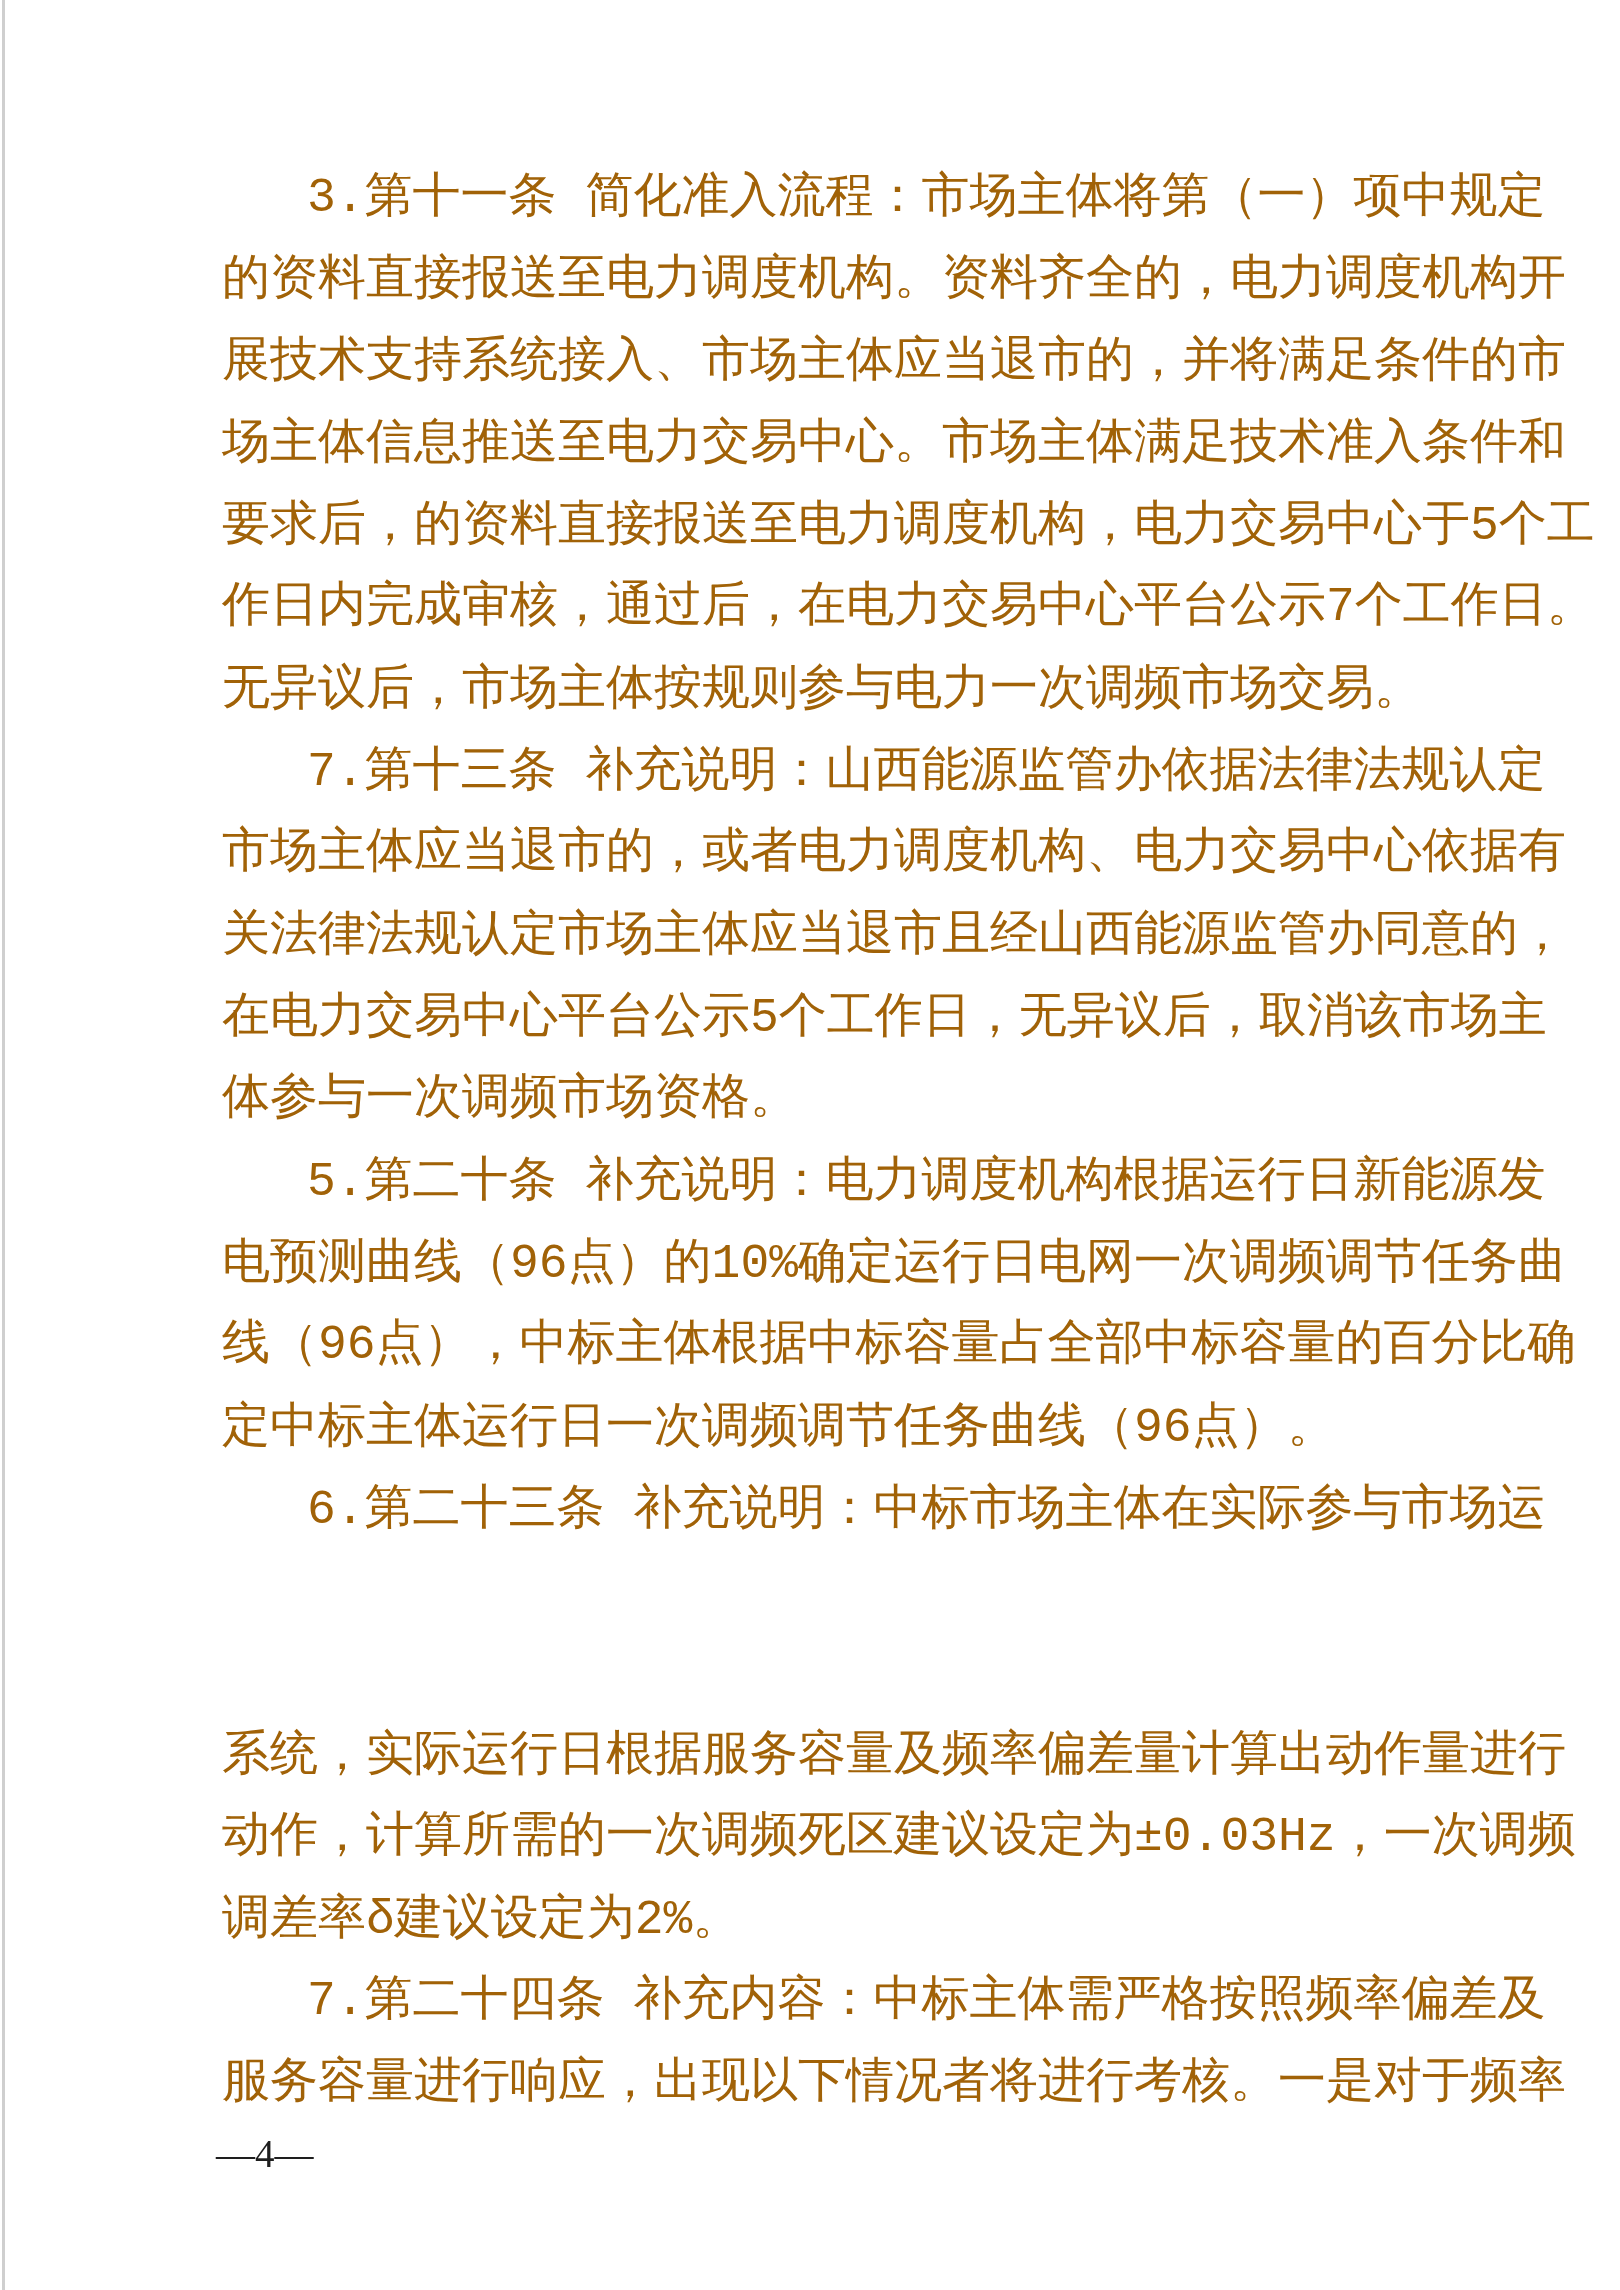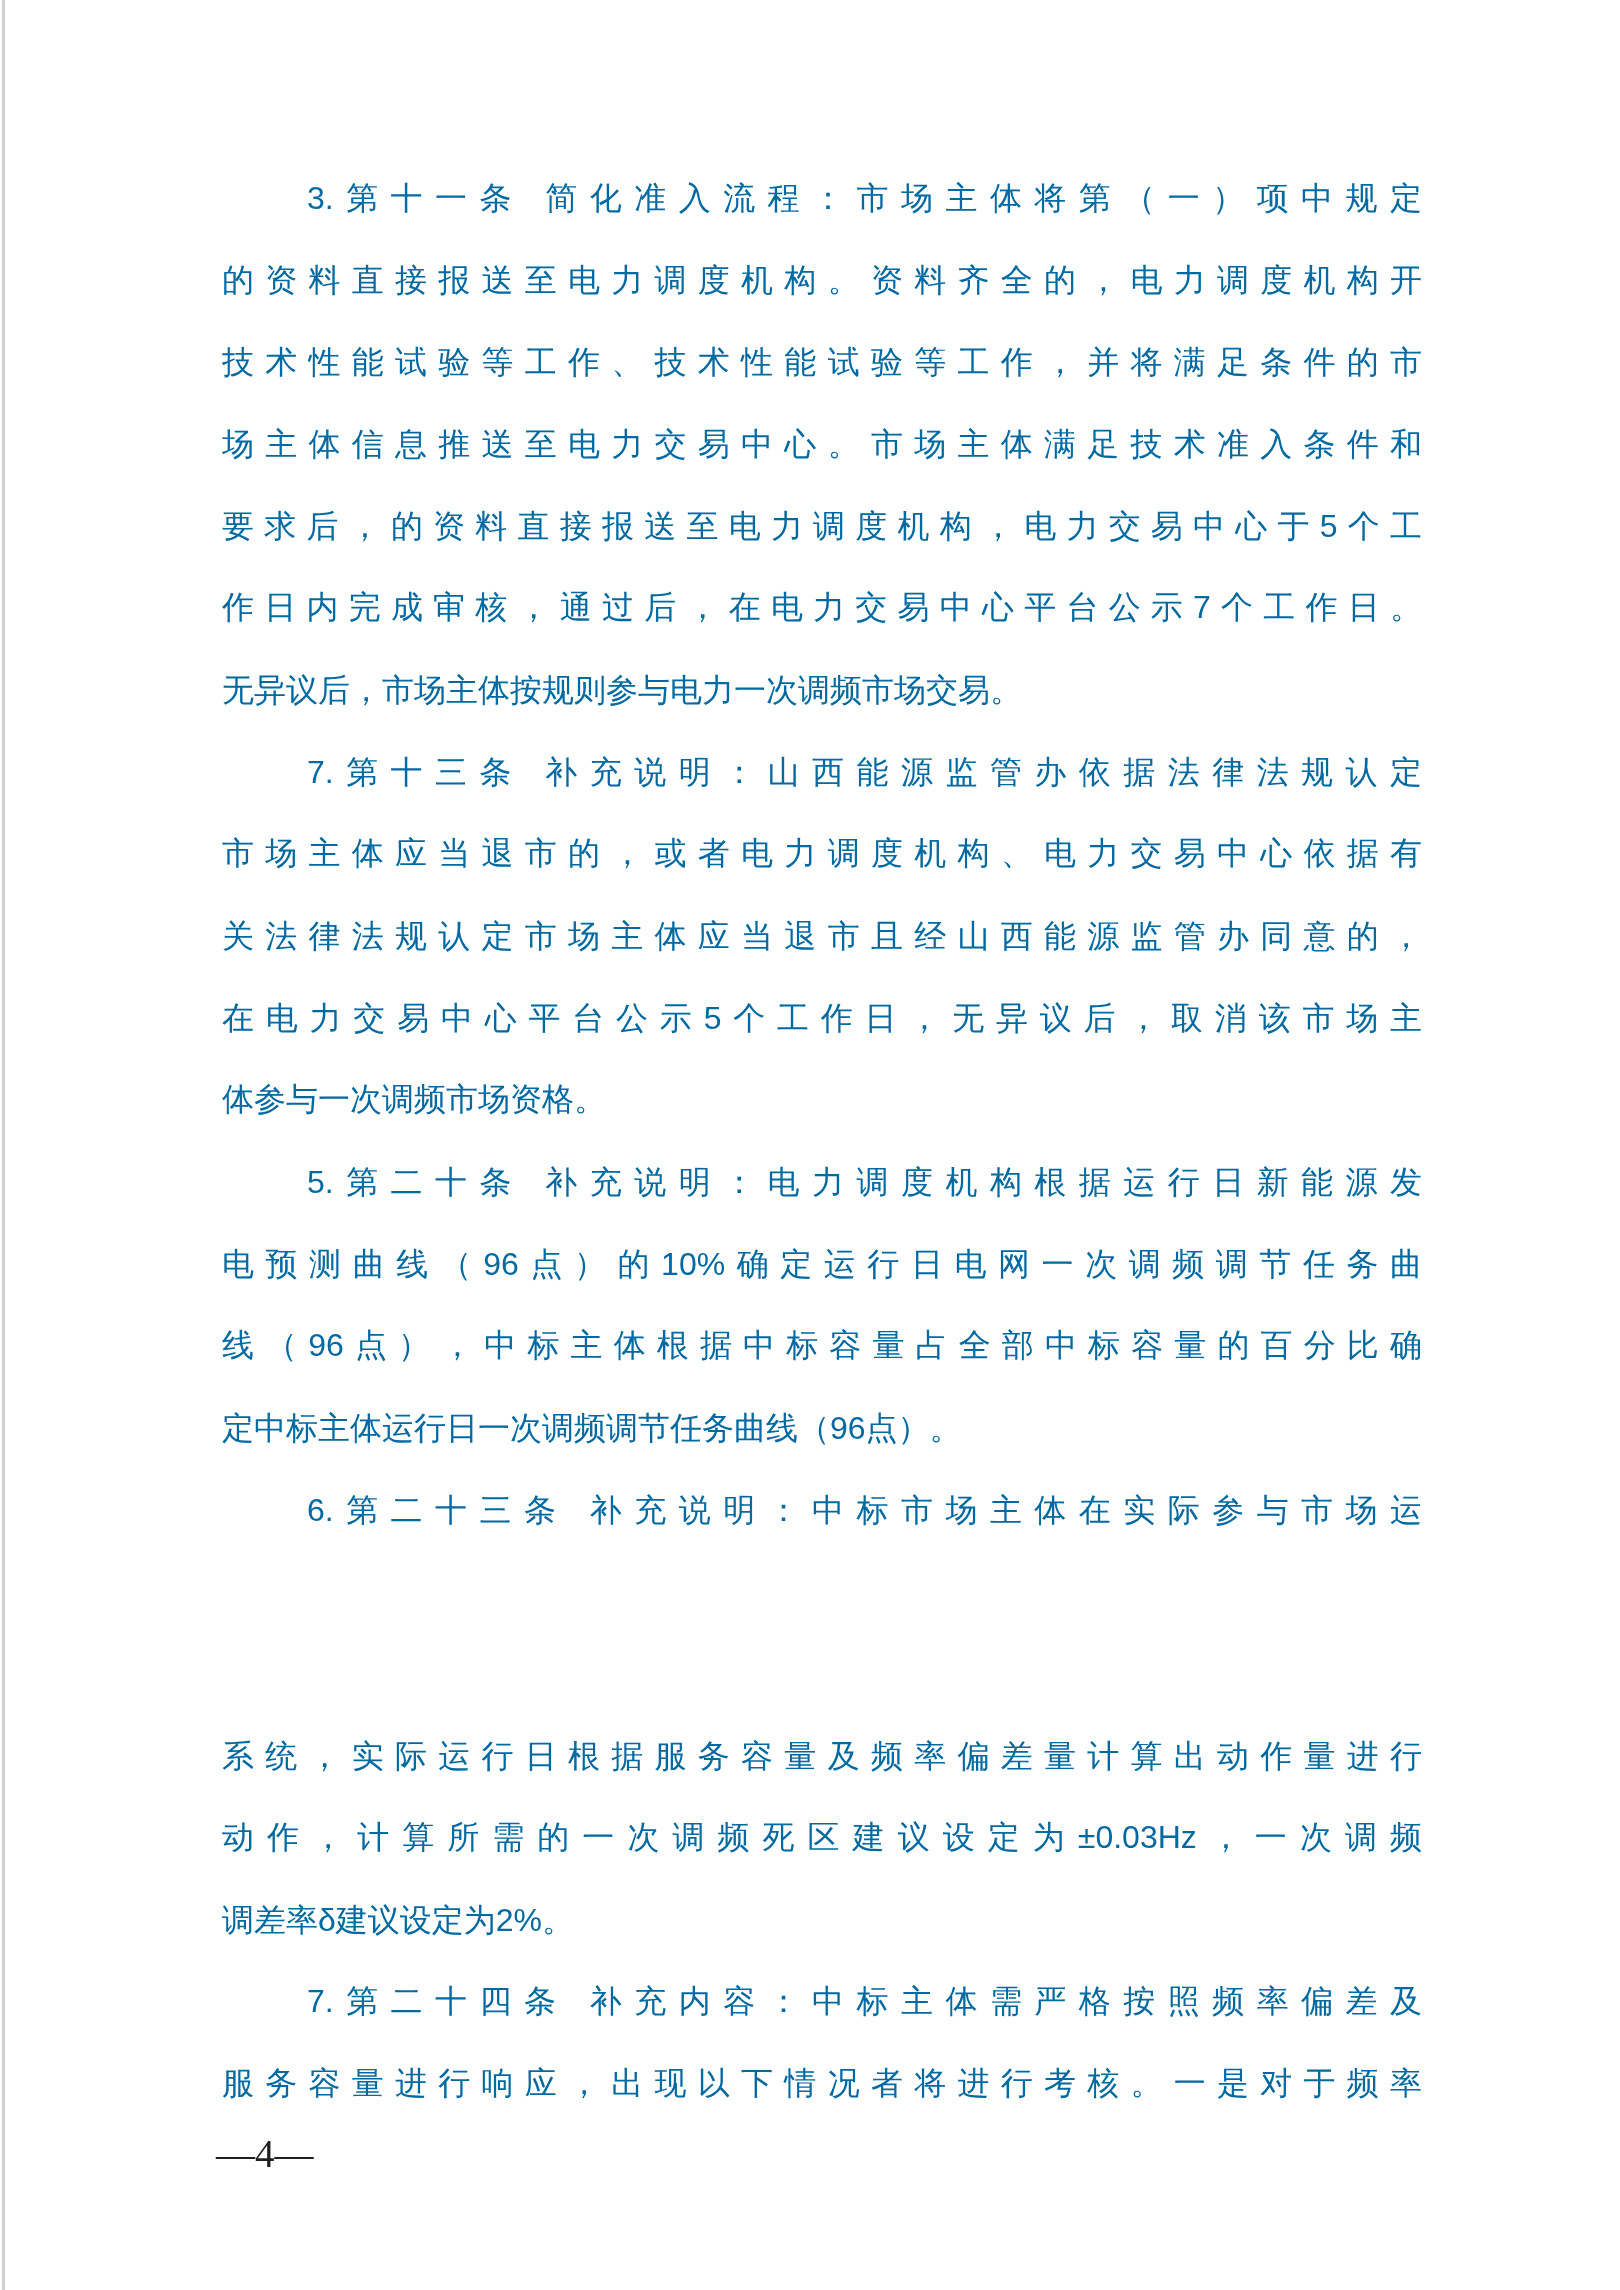--- a/index.html
+++ b/index.html
@@ -5,23 +5,23 @@
   html, body { margin: 0; padding: 0; background: #ffffff; }
   body { width: 1620px; height: 2291px; position: relative; overflow: hidden; }
   .scan-edge { position: absolute; left: 2px; top: 0; width: 2.9px; height: 2291px; background: #cfcfcf; }
   .page { position: absolute; left: 0; top: 0; width: 1620px; height: 2291px; }
   .line {
     position: absolute;
     left: 222px;
     width: 1200px;
     height: 59px;
     line-height: 59px;
-    font-family: Liberation Sans, sans-serif;
-    font-size: 32px;
-    color: #0369a1;
+    font-family: Liberation Mono, monospace;
+    font-size: 48px;
+    color: #a16207;
     white-space: nowrap;
     text-align: justify;
     text-align-last: justify;
   }
   .line.indent { left: 307px; width: 1115px; }
   .line.last { text-align-last: left; }
   .page-number {
     position: absolute;
     left: 216px;
     top: 2129px;
@@ -34,21 +34,21 @@
   }
 </style>
 </head>
 <body>
 
 <div class="page">
   <div class="scan-edge"></div>
 
   <div class="line indent" style="top:169px">3.第十一条 简化准入流程：市场主体将第（一）项中规定</div>
   <div class="line" style="top:251px">的资料直接报送至电力调度机构。资料齐全的，电力调度机构开</div>
-  <div class="line" style="top:333px">技术性能试验等工作、技术性能试验等工作，并将满足条件的市</div>
+  <div class="line" style="top:333px">展技术支持系统接入、市场主体应当退市的，并将满足条件的市</div>
   <div class="line" style="top:415px">场主体信息推送至电力交易中心。市场主体满足技术准入条件和</div>
   <div class="line" style="top:497px">要求后，的资料直接报送至电力调度机构，电力交易中心于5个工</div>
   <div class="line" style="top:578px">作日内完成审核，通过后，在电力交易中心平台公示7个工作日。</div>
   <div class="line last" style="top:661px">无异议后，市场主体按规则参与电力一次调频市场交易。</div>
 
   <div class="line indent" style="top:743px">7.第十三条 补充说明：山西能源监管办依据法律法规认定</div>
   <div class="line" style="top:907px">关法律法规认定市场主体应当退市且经山西能源监管办同意的，</div>
   <div class="line" style="top:824px">市场主体应当退市的，或者电力调度机构、电力交易中心依据有</div>
   <div class="line" style="top:989px">在电力交易中心平台公示5个工作日，无异议后，取消该市场主</div>
   <div class="line last" style="top:1070px">体参与一次调频市场资格。</div>

